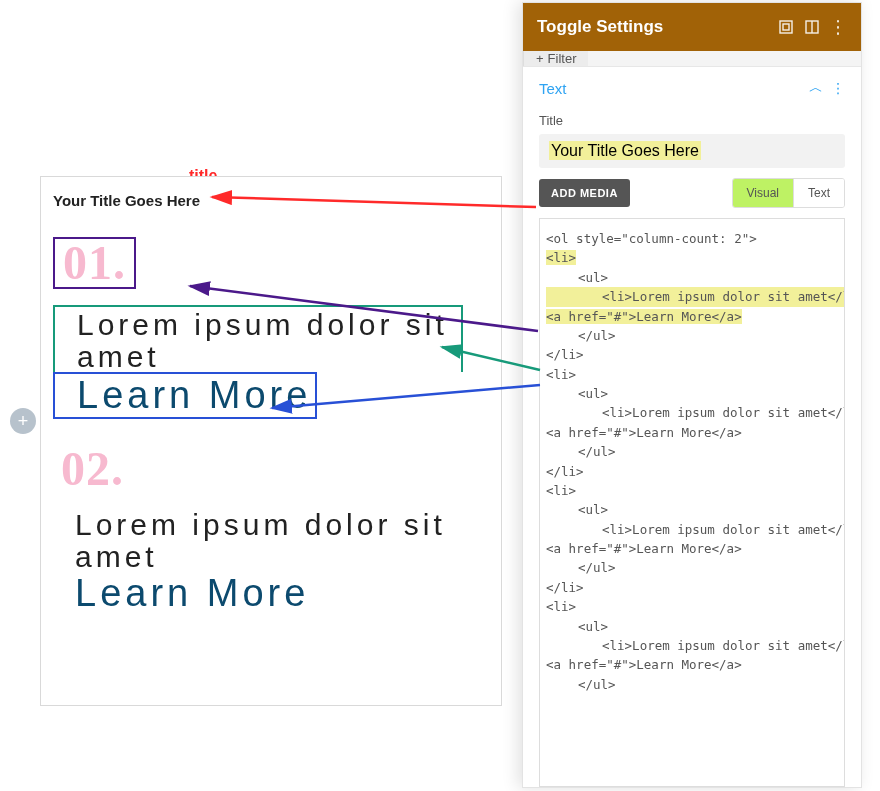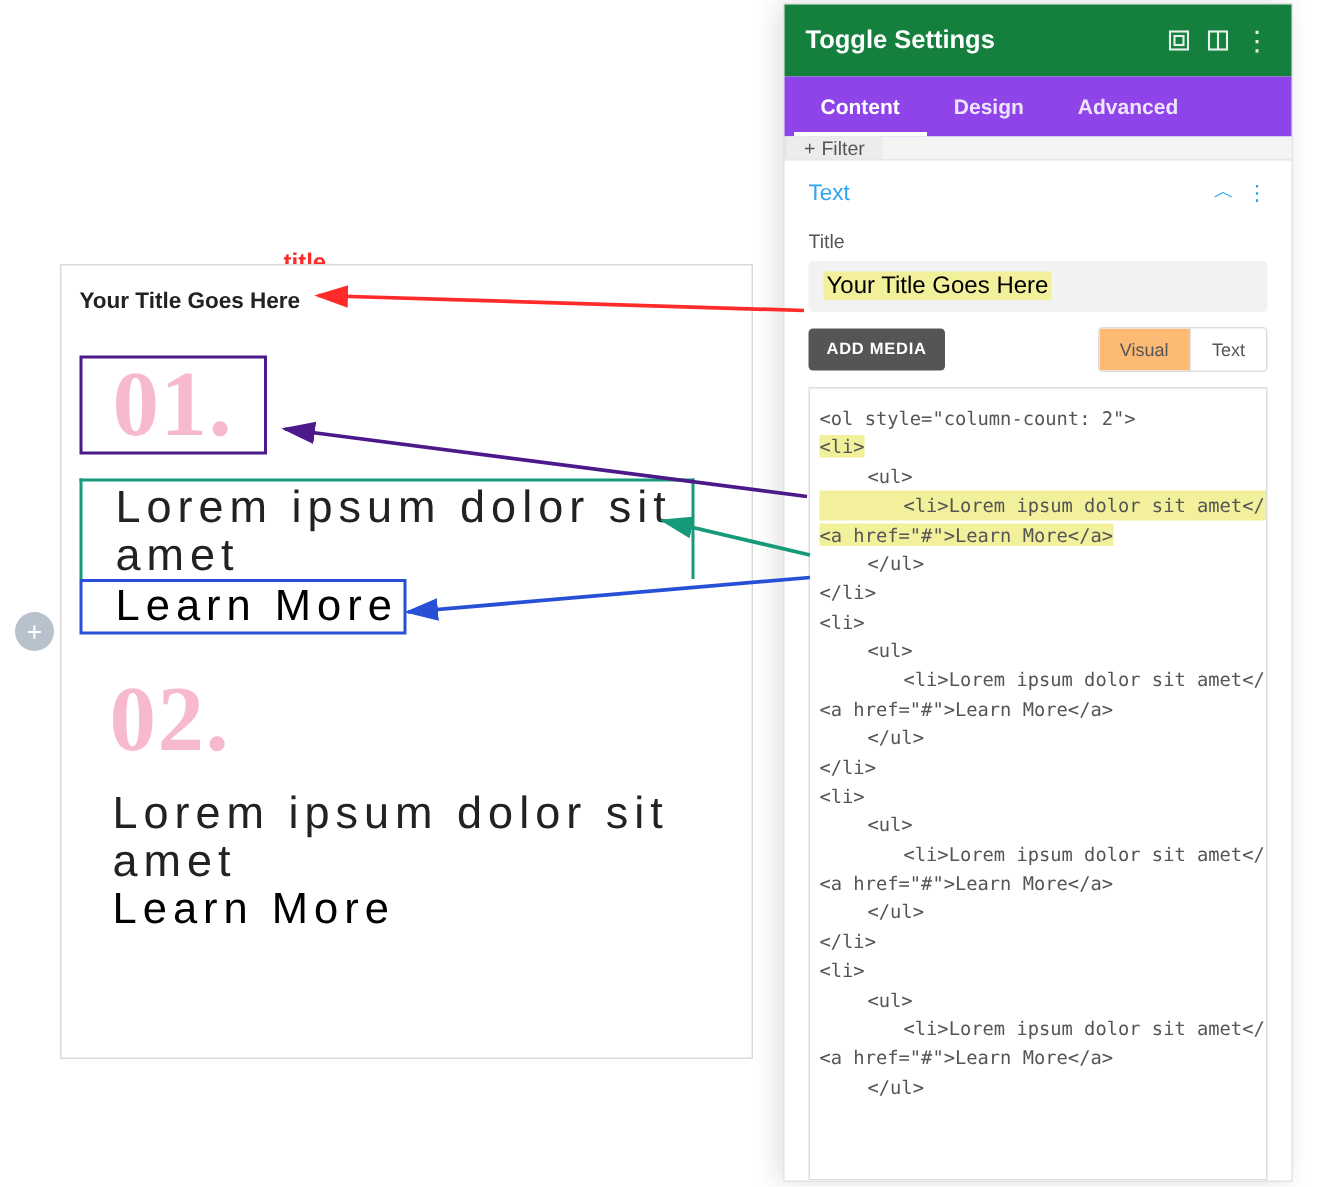--- a/index.html
+++ b/index.html
@@ -18,47 +18,47 @@
   }
   .canvas .title {
     font-weight: 700;
     font-size: 15px;
     color: #222;
   }
   .ol-item { margin-top: 28px; }
   .ol-num {
     font-family: Georgia, 'Times New Roman', serif;
     font-weight: 700;
-    font-size: 62px;
+    font-size: 48px;
     color: #f7b9cf;
     letter-spacing: 1px;
     line-height: 1;
-    padding: 0 20px;
+    padding: 0 8px;
     display: inline-block;
   }
   .ol-num.boxed { border: 2px solid #4b198a; }
   .li-text {
     font-family: Liberation Sans, sans-serif;
     font-stretch: condensed;
     font-size: 30px;
     letter-spacing: 4px;
     color: #222;
     line-height: 1.05;
     margin-top: 16px;
     padding-left: 22px;
     max-width: 410px;
   }
   .li-text.boxed { border: 2px solid #179a7a; border-bottom: none; padding-top:2px; }
   .li-text.boxed + .learn-more { }
   .learn-more {
     font-family: "Arial Narrow", Arial, sans-serif;
     font-stretch: condensed;
-    font-size: 29px;
+    font-size: 38px;
     letter-spacing: 4px;
-    color: #000000;
+    color: #0c4a6e;
     padding-left: 22px;
     display: inline-block;
   }
   .learn-more.boxed { border: 2px solid #2850d6; padding-right:4px; }
   .ol-item.second { margin-top: 26px; }
 
   
   .annot { position: absolute; font-weight: 600; font-size: 16px; }
   .annot.red   { color: #ff2a2a; }
   .annot.purple{ color: #4b198a; }
@@ -86,21 +86,21 @@
     top: 2px;
     width: 340px;
     height: 786px;
     background: #fff;
     box-shadow: -4px 0 16px rgba(0,0,0,.12);
     border: 1px solid #e3e3e3;
     display: flex;
     flex-direction: column;
   }
   .panel-header {
-    background: #15803d;
+    background: #a16207;
     color: #fff;
     padding: 14px 14px;
     display: flex;
     align-items: center;
     gap: 8px;
   }
   .panel-header .htitle { flex: 1; font-weight: 700; font-size: 17px; }
   .panel-header .hicon { width: 18px; height: 18px; display:flex; align-items:center; justify-content:center; opacity:.9; }
   .panel-tabs {
     background: #8e44e8;
@@ -176,21 +176,21 @@
     background: #555;
     color: #fff;
     font-size: 11px;
     font-weight: 700;
     letter-spacing: .5px;
     padding: 8px 12px;
     border-radius: 3px;
     cursor: pointer;
   }
   .editor-tabs { margin-left:auto; display:flex; border:1px solid #ddd; border-radius:3px; overflow:hidden;}
-  .editor-tabs .etab { padding:7px 14px; font-size:12px; color:#555; background:#fdba74; cursor:pointer;}
+  .editor-tabs .etab { padding:7px 14px; font-size:12px; color:#555; background:#bef264; cursor:pointer;}
   .editor-tabs .etab.active { background:#fff; }
   .editor-tabs .etab:first-child { border-right:1px solid #ddd; }
 
   .code-box {
     margin-top: 10px;
     border: 1px solid #ddd;
     background: #fff;
     font-family: Consolas, Menlo, monospace;
     font-size: 12.5px;
     color: #555;
@@ -249,25 +249,20 @@
       </div>
     <div class="hicon">
         <svg width="14" height="14" viewBox="0 0 14 14" fill="none" stroke="white" stroke-width="1.4">
           <rect x="1" y="1" width="12" height="12"></rect>
           <line x1="7" y1="1" x2="7" y2="13"></line>
         </svg>
       </div>
     <div class="hicon" style="font-size:18px;">⋮</div>
   </div>
 
-  <div class="panel-tabs">
-    <div class="tab active">Content</div>
-    <div class="tab">Design</div>
-    <div class="tab">Advanced</div>
-  </div>
 
   <div class="search-row">
     <div class="filter-btn">
       <span>+</span>
       <span>Filter</span>
     </div>
   </div>
 
   <div class="section">
     <div class="section-head">

